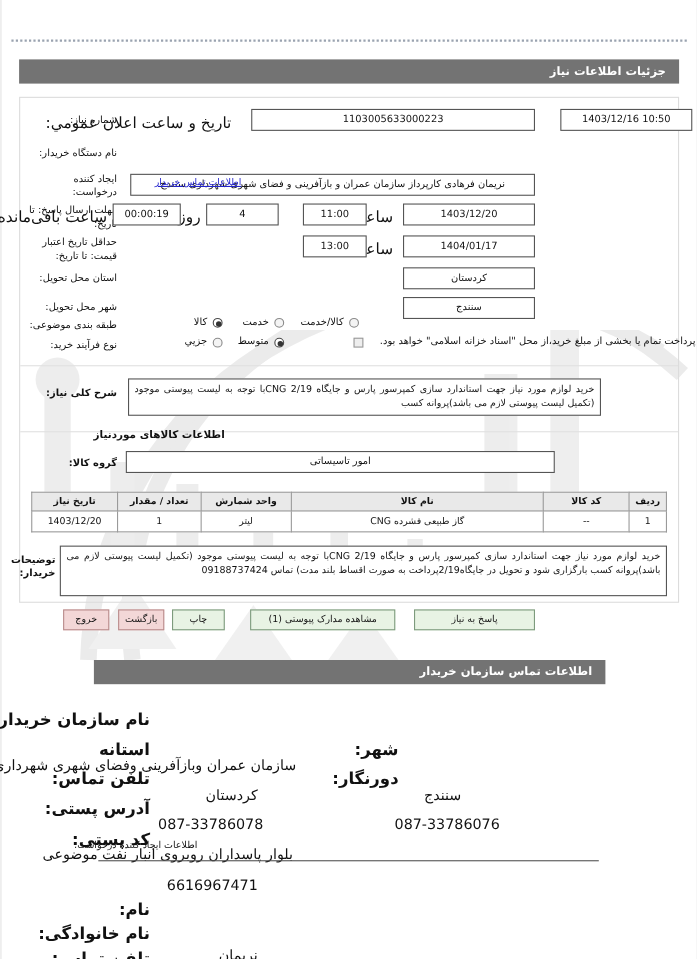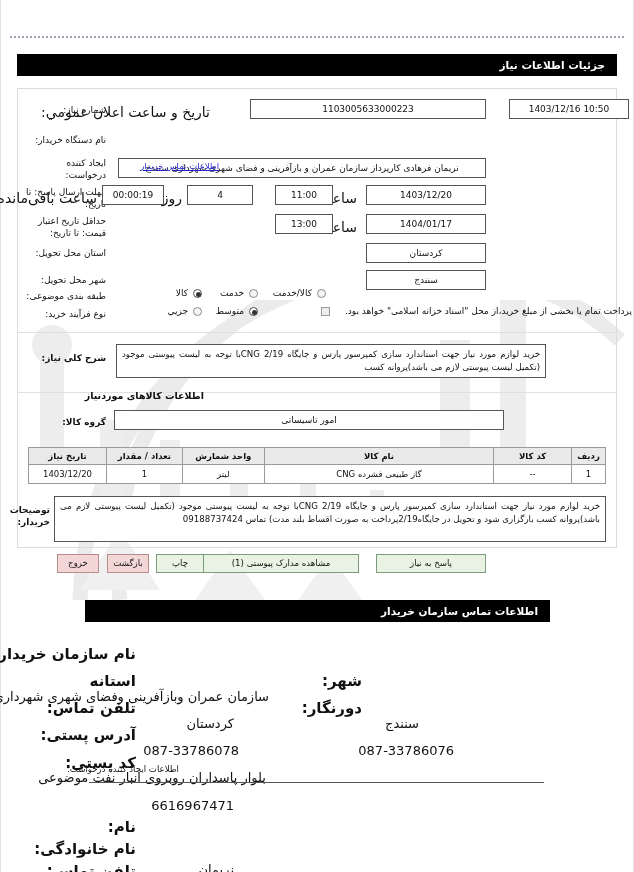--- a/index.html
+++ b/index.html
@@ -38,21 +38,21 @@
     background: #e3e3e3; z-index: 1;
   }
   .right-edge {
     position: absolute; right: 0; top: 0; width: 1px; height: 872px;
     background: #e3e3e3; z-index: 1;
   }
 
   
   .bar {
     position: absolute;
-    background: #000000;
+    background: #737373;
     color: #ffffff;
     font-size: 10.5px;
     font-weight: bold;
     text-align: right;
     padding: 5px 12px 5px 0;
     z-index: 3;
     letter-spacing: 0;
   }
   #bar-details { left: 17px; top: 54px; width: 600px; }
   #bar-contact { left: 85px; top: 600px; width: 465px; }
@@ -262,21 +262,21 @@
   <div class="right-edge"></div>
   <div class="top-rule"></div>
 
   <div class="bar" id="bar-details">جزئیات اطلاعات نیاز</div>
 
   <div class="panel"></div>
   <div class="divider" id="div-1"></div>
   <div class="divider" id="div-2"></div>
 
   <div class="lbl" style="right:528px; top:104px; width:84px;">شماره نیاز:</div>
-  <div class="fld num" style="right:148px; top:99px; width:236px;">1103005633000223</div>
+  <div class="fld num" style="right:148px; top:99px; width:258px;">1103005633000223</div>
   <div class="inline-lbl" style="right:424px; top:104px;">تاریخ و ساعت اعلان عمومي:</div>
   <div class="fld num" style="right:5px; top:99px; width:120px;">1403/12/16 10:50</div>
 
   <div class="lbl" style="right:528px; top:134px; width:90px;">نام دستگاه خریدار:</div>
 
   <div class="lbl" style="right:528px; top:157px; width:76px;">ایجاد کننده درخواست:</div>
   <div class="fld" style="right:148px; top:158px; width:368px;">نریمان فرهادی کارپرداز سازمان عمران و بازآفرینی و فضای شهری شهرداری سنندج</div>
   <a class="link" style="right:415px; top:161px;">اطلاعات تماس خریدار</a>
 
   <div class="lbl" style="right:528px; top:186px; width:90px;">مهلت ارسال پاسخ: تا تاریخ:</div>
@@ -343,21 +343,21 @@
         <td>1</td>
         <td class="num" style="direction:ltr;">1403/12/20</td>
       </tr>
     </tbody>
   </table>
 
   <div class="lbl" style="right:584px; top:504px; width:44px; font-weight:bold;">توضیحات خریدار:</div>
   <div class="tbox" style="right:28px; top:496px; width:552px; height:46px; text-align:justify;">خرید لوازم مورد نیاز جهت استاندارد سازی کمپرسور پارس و جایگاه CNG 2/19با توجه به لیست پیوستی موجود (تکمیل لیست پیوستی لازم می باشد)پروانه کسب بارگزاری شود و تحویل در جایگاه2/19پرداخت به صورت اقساط بلند مدت) تماس 09188737424</div>
 
   <div class="btn" style="right:148px; top:554px; width:110px;">پاسخ به نیاز</div>
-  <div class="btn" style="right:275px; top:554px; width:156px;">مشاهده مدارک پیوستی (1)</div>
+  <div class="btn" style="right:275px; top:554px; width:132px;">مشاهده مدارک پیوستی (1)</div>
   <div class="btn" style="right:430px; top:554px; width:48px;">چاپ</div>
   <div class="btn danger" style="right:485px; top:554px; width:42px;margin-left:24px;">بازگشت</div>
   <div class="btn danger" style="right:535px; top:554px; width:42px;">خروج</div>
 
   <div class="bar" id="bar-contact">اطلاعات تماس سازمان خریدار</div>
 
   <div class="ckey" style="right:498px; top:645px;">نام سازمان خریدار:</div>
   <div class="cval" style="right:365px; top:645px;">سازمان عمران وبازآفرینی وفضای شهری شهرداری سنندج</div>
 
   <div class="ckey" style="right:498px; top:672px;">استانه</div>

